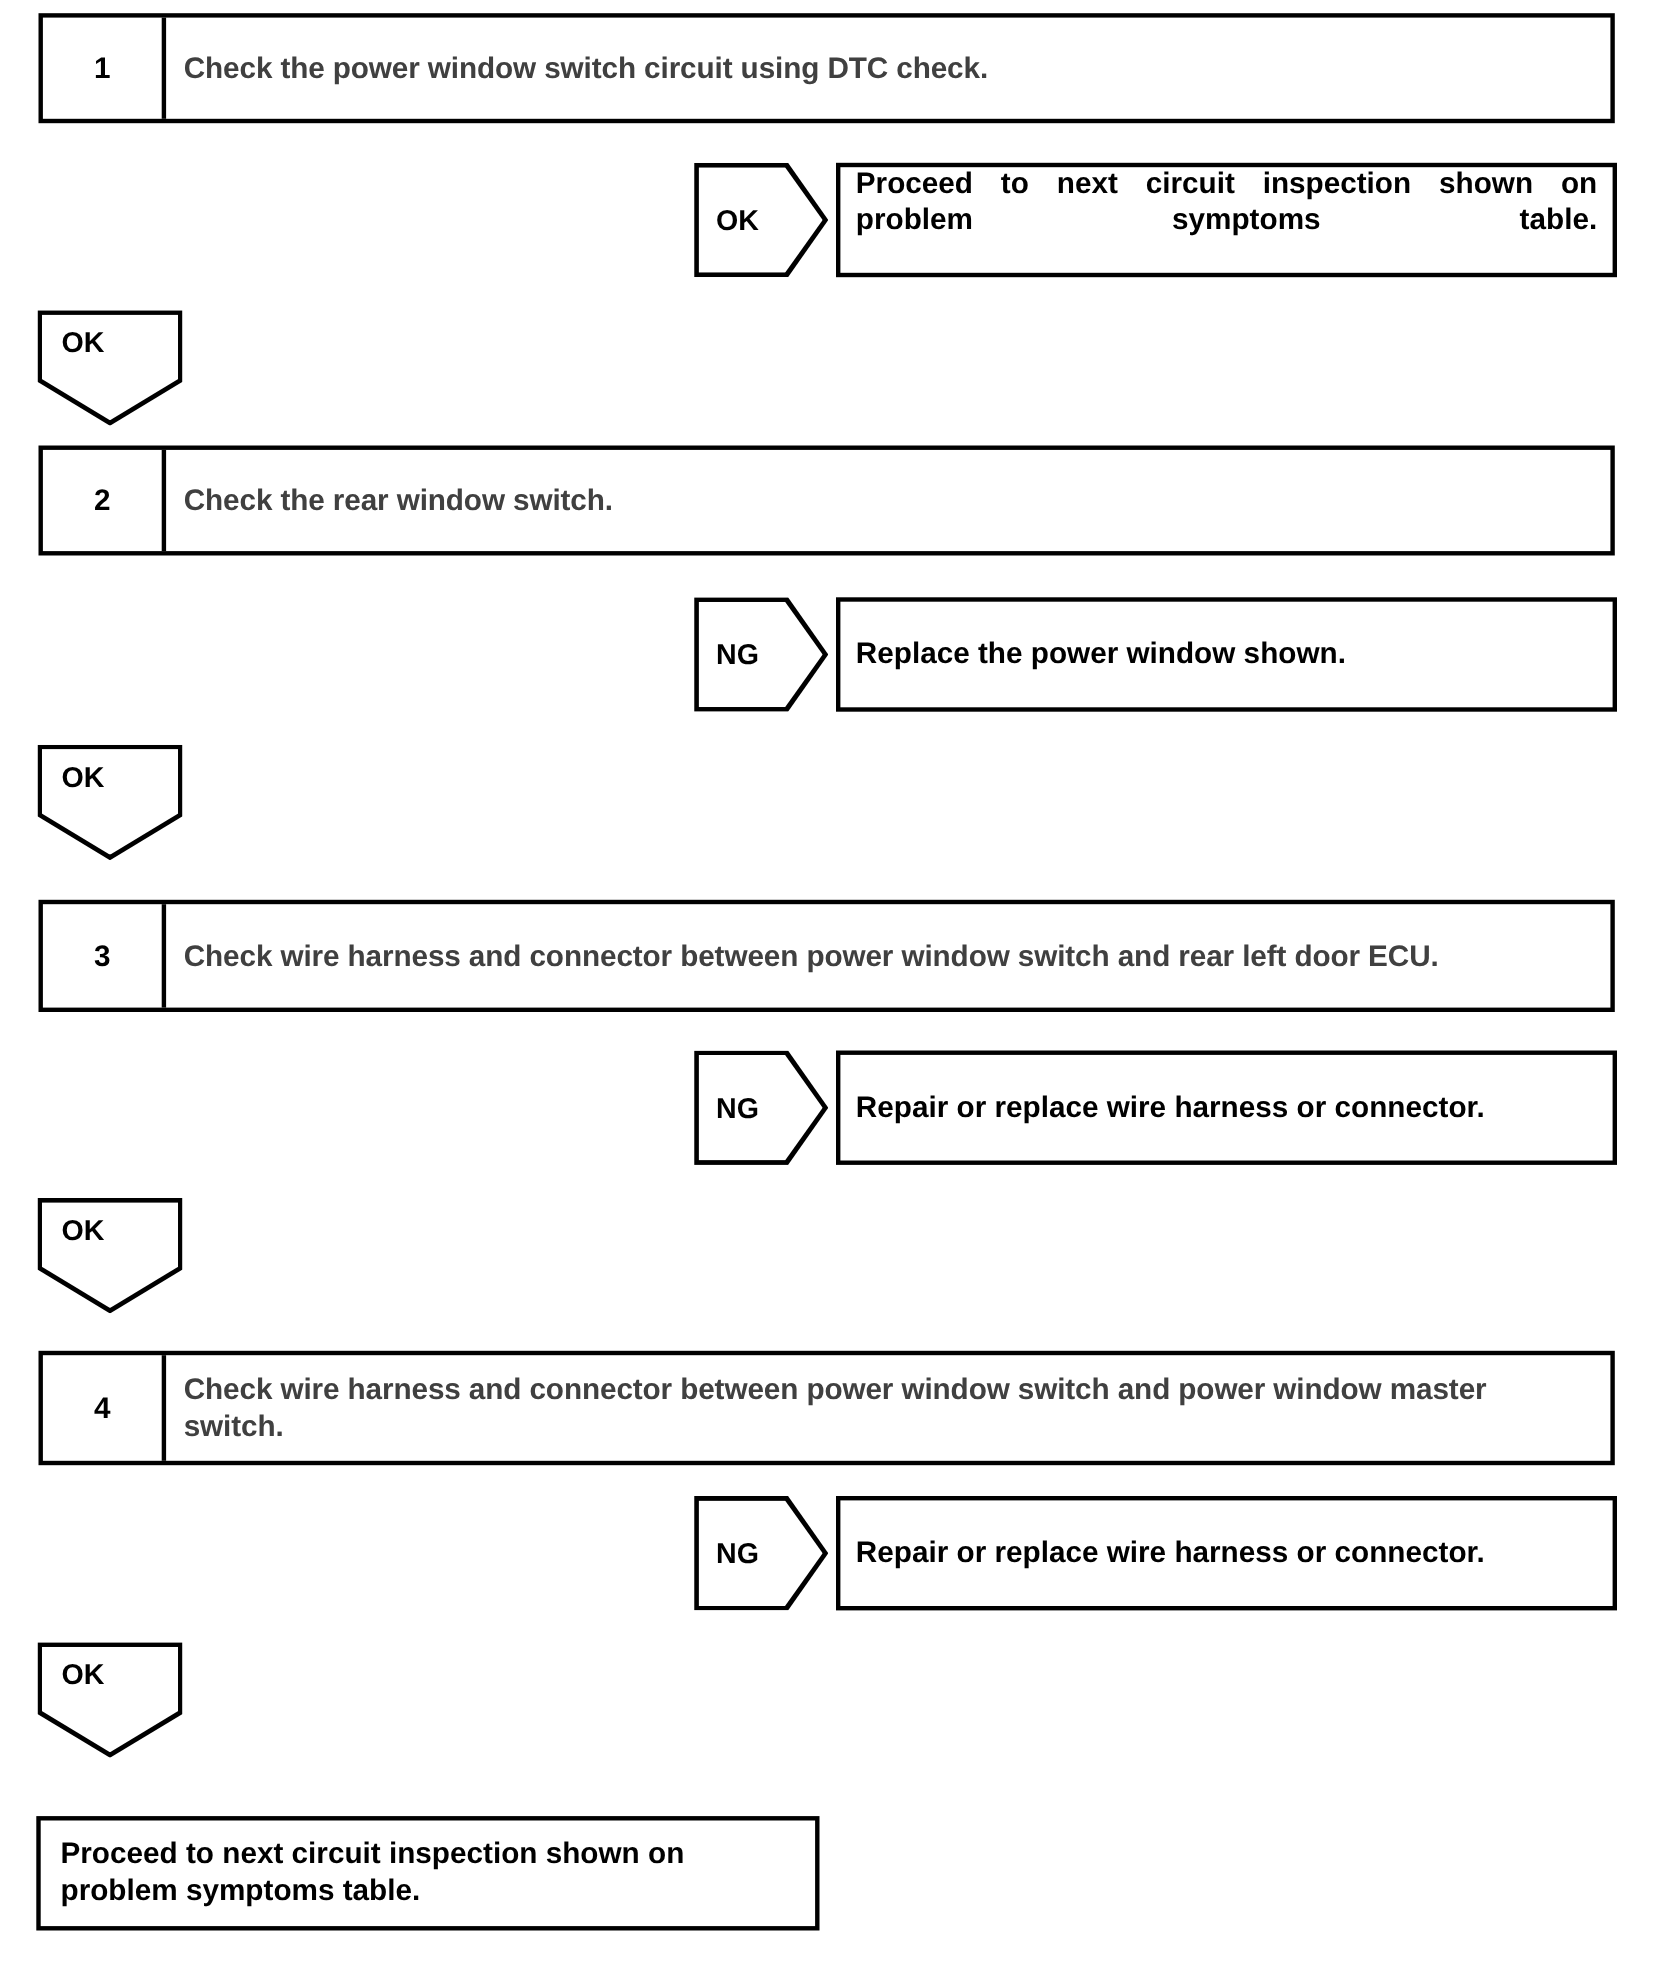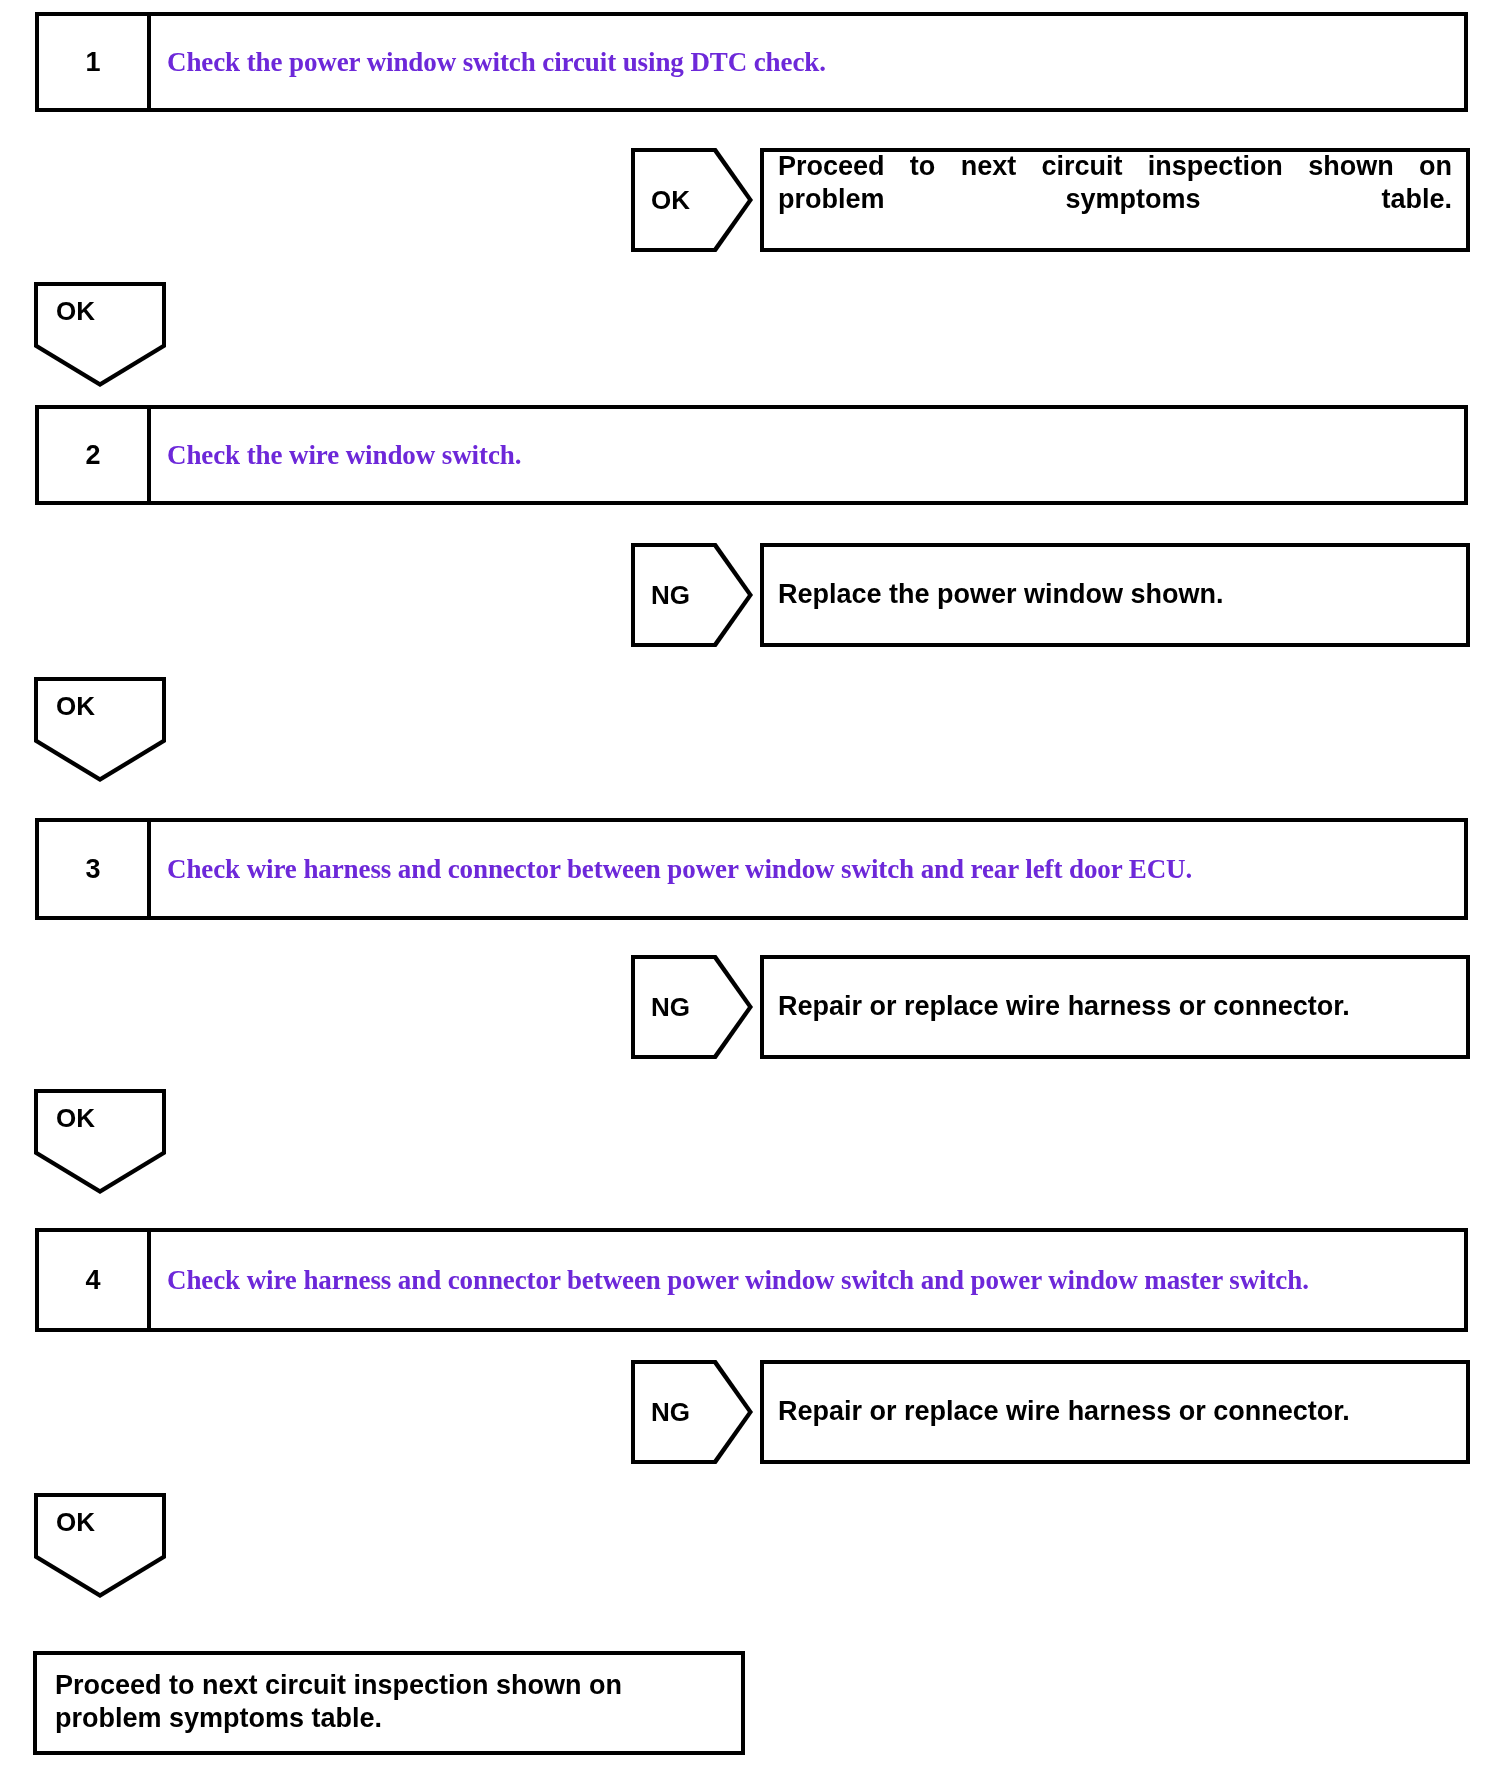--- a/index.html
+++ b/index.html
@@ -37,24 +37,23 @@
     color: #000;
     line-height: 1;
   }
   .step-text {
     flex: 1 1 auto;
     display: flex;
     align-items: center;
     padding: 0 16px;
     font-size: 27px;
     font-weight: bold;
-    color: #6d28d9;
+    color: #404040;
     line-height: 1.22;
     letter-spacing: -0.1px;
-    font-family: Liberation Serif, serif;
   }
 
   
   .branch-chevron {
     position: absolute;
     box-sizing: border-box;
     width: 122px;
     height: 104px;
     background: #000;
     -webkit-clip-path: polygon(0 0, 70% 0, 100% 50%, 70% 100%, 0 100%);
@@ -163,21 +162,21 @@
       </div>
     </div>
     <div class="result-box justify" style="left: 760px; top: 148px; width: 710px; height: 104px;">
       <div class="rb-text">Proceed to next circuit inspection shown on problem symptoms table.</div>
     </div>
     <div class="down-pentagon" style="left: 34px; top: 282px; width: 132px; height: 105px;">
       <div class="inner"><span>OK</span></div>
     </div>
     <div class="step-box" style="left: 35px; top: 405px; width: 1433px; height: 100px;">
       <div class="step-num">2</div>
-      <div class="step-text">Check the wire window switch.</div>
+      <div class="step-text">Check the rear window switch.</div>
     </div>
     <div class="branch-chevron" style="left: 631px; top: 543px; width: 122px; height: 104px;">
       <div class="inner">
         <span>NG</span>
       </div>
     </div>
     <div class="result-box" style="left: 760px; top: 543px; width: 710px; height: 104px;">
       <div class="rb-text">Replace the power window shown.</div>
     </div>
     <div class="down-pentagon" style="left: 34px; top: 677px; width: 132px; height: 105px;">

